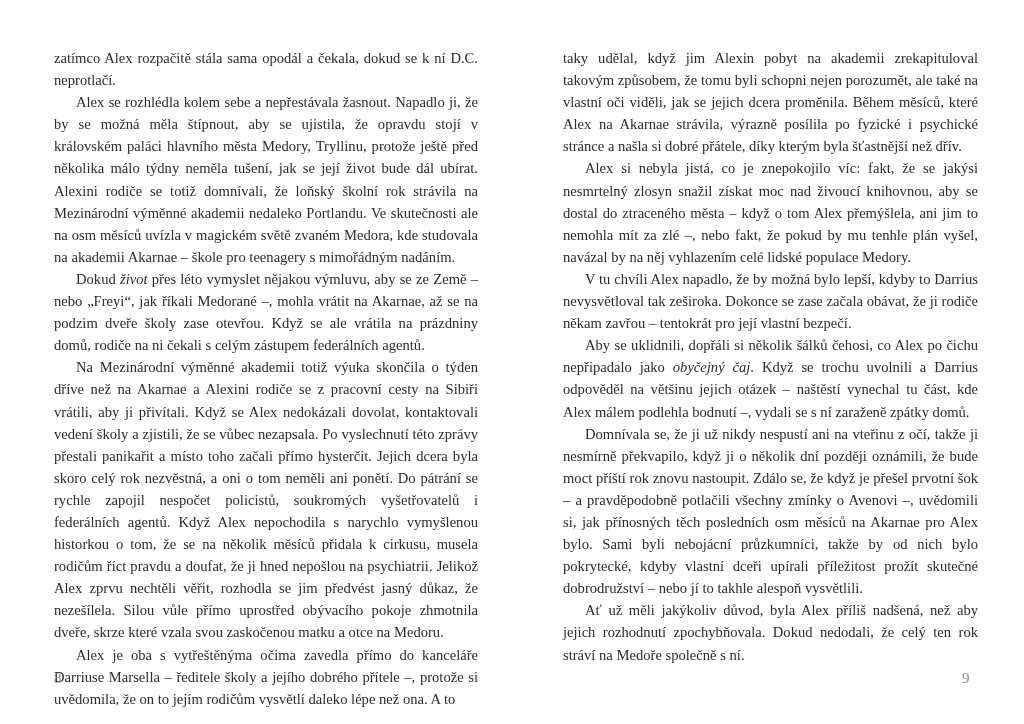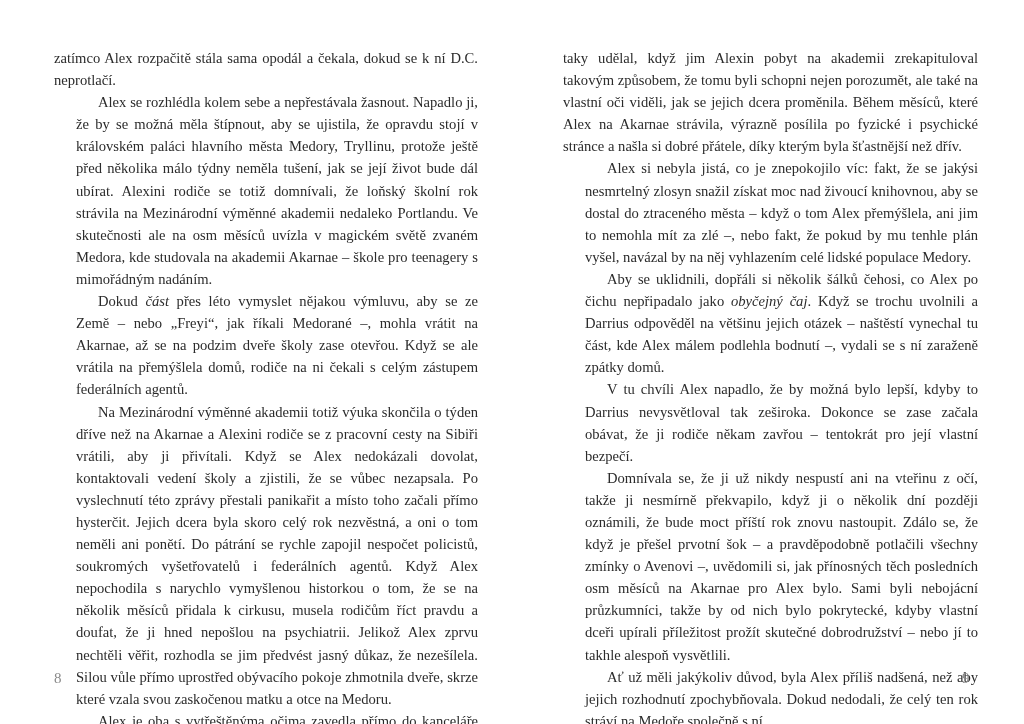--- a/index.html
+++ b/index.html
@@ -30,50 +30,50 @@
   .text {
     font-size: 14.6px;
     line-height: 22.1px;
     text-align: justify;
     hyphens: manual;
   }
   .para {
     margin: 0;
     text-indent: 0;
   }
-  .para.indent { text-indent: 22px; margin-left: 22px; }
+  .para.indent { text-indent: 22px; }
   .para em { font-style: italic; }
   .folio {
     position: absolute;
     top: 670px;
     font-size: 15px;
     color: #8a8a8a;
   }
   .folio-left { left: 54px; }
   .folio-right { left: 962px; }
 </style>
 </head>
 <body>
 
 <div class="spread">
   <div class="page page-left">
     <div class="text">
         <p class="para"><span>zatímco Alex rozpačitě stála sama opodál a čekala, dokud se k ní D.C. neprotlačí.</span></p>
         <p class="para indent"><span>Alex se rozhlédla kolem sebe a nepřestávala žasnout. Napadlo ji, že by se možná měla štípnout, aby se ujistila, že opravdu stojí v královském paláci hlavního města Medory, Tryllinu, protože ještě před několika málo týdny neměla tušení, jak se její život bude dál ubírat. Alexini rodiče se totiž domnívali, že loňský školní rok strávila na Mezinárodní výměnné akademii nedaleko Portlandu. Ve skutečnosti ale na osm měsíců uvízla v magickém světě zvaném Medora, kde studovala na akademii Akarnae – škole pro teenagery s mimořádným nadáním.</span></p>
-        <p class="para indent"><span>Dokud </span><em>část</em><span> přes léto vymyslet nějakou výmluvu, aby se ze Země – nebo „Freyi“, jak říkali Medorané –, mohla vrátit na Akarnae, až se na podzim dveře školy zase otevřou. Když se ale vrátila na přemýšlela domů, rodiče na ni čekali s celým zástupem federálních agentů.</span></p>
+        <p class="para indent"><span>Dokud </span><em>život</em><span> přes léto vymyslet nějakou výmluvu, aby se ze Země – nebo „Freyi“, jak říkali Medorané –, mohla vrátit na Akarnae, až se na podzim dveře školy zase otevřou. Když se ale vrátila na prázdniny domů, rodiče na ni čekali s celým zástupem federálních agentů.</span></p>
         <p class="para indent"><span>Na Mezinárodní výměnné akademii totiž výuka skončila o týden dříve než na Akarnae a Alexini rodiče se z pracovní cesty na Sibiři vrátili, aby ji přivítali. Když se Alex nedokázali dovolat, kontaktovali vedení školy a zjistili, že se vůbec nezapsala. Po vyslechnutí této zprávy přestali panikařit a místo toho začali přímo hysterčit. Jejich dcera byla skoro celý rok nezvěstná, a oni o tom neměli ani ponětí. Do pátrání se rychle zapojil nespočet policistů, soukromých vyšetřovatelů i federálních agentů. Když Alex nepochodila s narychlo vymyšlenou historkou o tom, že se na několik měsíců přidala k cirkusu, musela rodičům říct pravdu a doufat, že ji hned nepošlou na psychiatrii. Jelikož Alex zprvu nechtěli věřit, rozhodla se jim předvést jasný důkaz, že nezešílela. Silou vůle přímo uprostřed obývacího pokoje zhmotnila dveře, skrze které vzala svou zaskočenou matku a otce na Medoru.</span></p>
         <p class="para indent"><span>Alex je oba s vytřeštěnýma očima zavedla přímo do kanceláře Darriuse Marsella – ředitele školy a jejího dobrého přítele –, protože si uvědomila, že on to jejím rodičům vysvětlí daleko lépe než ona. A to</span></p>
       </div>
   </div>
   <div class="folio folio-left">8</div>
 
   <div class="page page-right">
     <div class="text">
         <p class="para"><span>taky udělal, když jim Alexin pobyt na akademii zrekapituloval takovým způsobem, že tomu byli schopni nejen porozumět, ale také na vlastní oči viděli, jak se jejich dcera proměnila. Během měsíců, které Alex na Akarnae strávila, výrazně posílila po fyzické i psychické stránce a našla si dobré přátele, díky kterým byla šťastnější než dřív.</span></p>
         <p class="para indent"><span>Alex si nebyla jistá, co je znepokojilo víc: fakt, že se jakýsi nesmrtelný zlosyn snažil získat moc nad živoucí knihovnou, aby se dostal do ztraceného města – když o tom Alex přemýšlela, ani jim to nemohla mít za zlé –, nebo fakt, že pokud by mu tenhle plán vyšel, navázal by na něj vyhlazením celé lidské populace Medory.</span></p>
+        <p class="para indent"><span>V tu chvíli Alex napadlo, že by možná bylo lepší, kdyby to Darrius nevysvětloval tak zeširoka. Dokonce se zase začala obávat, že ji rodiče někam zavřou – tentokrát pro její vlastní bezpečí.</span></p>
         <p class="para indent"><span>Aby se uklidnili, dopřáli si několik šálků čehosi, co Alex po čichu nepřipadalo jako </span><em>obyčejný čaj</em><span>. Když se trochu uvolnili a Darrius odpověděl na většinu jejich otázek – naštěstí vynechal tu část, kde Alex málem podlehla bodnutí –, vydali se s ní zaraženě zpátky domů.</span></p>
-        <p class="para indent"><span>V tu chvíli Alex napadlo, že by možná bylo lepší, kdyby to Darrius nevysvětloval tak zeširoka. Dokonce se zase začala obávat, že ji rodiče někam zavřou – tentokrát pro její vlastní bezpečí.</span></p>
         <p class="para indent"><span>Domnívala se, že ji už nikdy nespustí ani na vteřinu z očí, takže ji nesmírně překvapilo, když ji o několik dní později oznámili, že bude moct příští rok znovu nastoupit. Zdálo se, že když je přešel prvotní šok – a pravděpodobně potlačili všechny zmínky o Avenovi –, uvědomili si, jak přínosných těch posledních osm měsíců na Akarnae pro Alex bylo. Sami byli nebojácní průzkumníci, takže by od nich bylo pokrytecké, kdyby vlastní dceři upírali příležitost prožít skutečné dobrodružství – nebo jí to takhle alespoň vysvětlili.</span></p>
         <p class="para indent"><span>Ať už měli jakýkoliv důvod, byla Alex příliš nadšená, než aby jejich rozhodnutí zpochybňovala. Dokud nedodali, že celý ten rok stráví na Medoře společně s ní.</span></p>
       </div>
   </div>
   <div class="folio folio-right">9</div>
 </div>
 
 </body></html>

